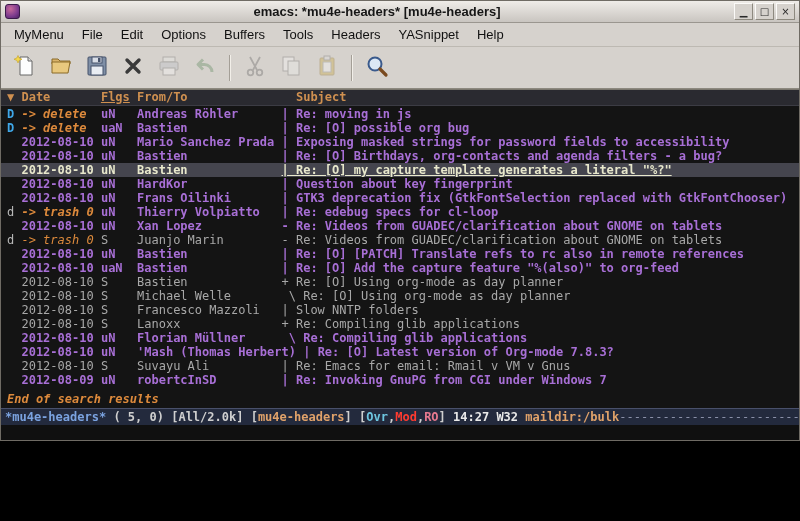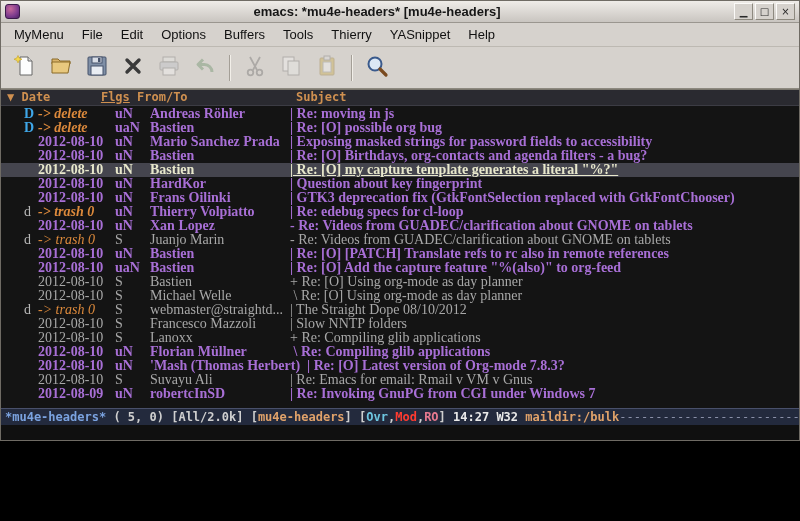--- a/index.html
+++ b/index.html
@@ -89,23 +89,22 @@
     font-size: 12px; line-height: 15px; font-weight: bold;
     white-space: pre; padding-left: 6px;
   }
   .h-date  { display: inline-block; width: 13ch; }
   .h-flags { display: inline-block; width: 5ch; text-decoration: underline; }
   .h-from  { display: inline-block; width: 20ch; }
   .h-subj  { padding-left: 2ch; }
 
   .listing { flex: 1 1 auto; overflow: hidden; padding-top: 1px; }
   .row {
-    white-space: pre; font-size: 14px; line-height: 14px; height: 14px;
-    padding-left: 23px;
-    font-family: Liberation Serif, serif;
+    white-space: pre; font-size: 12px; line-height: 14px; height: 14px;
+    padding-left: 6px;
   }
   .row.unread { color: var(--unread, #a86fd6); font-weight: bold; }
   .row.read   { color: var(--read, #a8a8a8); }
   .row.current {
     background: var(--current-bg, #45454e);
     color: var(--current-fg, #e8e8cc);
     font-weight: bold;
     text-decoration: underline;
   }
   .c-mark  { display: inline-block; width: 2ch; }
@@ -157,21 +156,21 @@
       </span>
   </div>
 
   <div class="menubar">
       <div class="menu-item">MyMenu</div>
       <div class="menu-item">File</div>
       <div class="menu-item">Edit</div>
       <div class="menu-item">Options</div>
       <div class="menu-item">Buffers</div>
       <div class="menu-item">Tools</div>
-      <div class="menu-item">Thierry</div>
+      <div class="menu-item">Headers</div>
       <div class="menu-item">YASnippet</div>
       <div class="menu-item">Help</div>
     </div>
 
   <div class="toolbar">
       <div class="tool-btn">
         <span><svg width="24" height="24" viewBox="0 0 24 24">
             <path d="M7 3h8l4 4v14H7z" fill="#fdfdfd" stroke="#666"></path>
             <path d="M15 3v4h4" fill="#ddd" stroke="#666"></path>
             <path d="M5 1.5l1.2 2.5 2.8 1.2-2.8 1.2L5 8.9 3.8 6.4 1 5.2l2.8-1.2z" fill="#f4d74b" stroke="#c2a026" stroke-width="0.6"></path>
@@ -249,21 +248,20 @@
         <div class="row current"><span class="c-mark">  </span><span class="c-date">2012-08-10</span><span class="c-flags">uN</span><span class="c-from">Bastien</span><span class="c-subj">| Re: [O] my capture template generates a literal "%?"</span></div>
         <div class="row unread"><span class="c-mark">  </span><span class="c-date">2012-08-10</span><span class="c-flags">uN</span><span class="c-from">HardKor</span><span class="c-subj">| Question about key fingerprint</span></div>
         <div class="row unread"><span class="c-mark">  </span><span class="c-date">2012-08-10</span><span class="c-flags">uN</span><span class="c-from">Frans Oilinki</span><span class="c-subj">| GTK3 deprecation fix (GtkFontSelection replaced with GtkFontChooser)</span></div>
         <div class="row unread"><span class="c-mark mark-d">d </span><span class="c-date date-mark">-&gt; trash 0</span><span class="c-flags">uN</span><span class="c-from">Thierry Volpiatto</span><span class="c-subj">| Re: edebug specs for cl-loop</span></div>
         <div class="row unread"><span class="c-mark">  </span><span class="c-date">2012-08-10</span><span class="c-flags">uN</span><span class="c-from">Xan Lopez</span><span class="c-subj">- Re: Videos from GUADEC/clarification about GNOME on tablets</span></div>
         <div class="row read"><span class="c-mark mark-d">d </span><span class="c-date date-mark">-&gt; trash 0</span><span class="c-flags">S</span><span class="c-from">Juanjo Marin</span><span class="c-subj">- Re: Videos from GUADEC/clarification about GNOME on tablets</span></div>
         <div class="row unread"><span class="c-mark">  </span><span class="c-date">2012-08-10</span><span class="c-flags">uN</span><span class="c-from">Bastien</span><span class="c-subj">| Re: [O] [PATCH] Translate refs to rc also in remote references</span></div>
         <div class="row unread"><span class="c-mark">  </span><span class="c-date">2012-08-10</span><span class="c-flags">uaN</span><span class="c-from">Bastien</span><span class="c-subj">| Re: [O] Add the capture feature "%(also)" to org-feed</span></div>
         <div class="row read"><span class="c-mark">  </span><span class="c-date">2012-08-10</span><span class="c-flags">S</span><span class="c-from">Bastien</span><span class="c-subj">+ Re: [O] Using org-mode as day planner</span></div>
         <div class="row read"><span class="c-mark">  </span><span class="c-date">2012-08-10</span><span class="c-flags">S</span><span class="c-from">Michael Welle</span><span class="c-subj"> \ Re: [O] Using org-mode as day planner</span></div>
-        <div class="row read"><span class="c-mark mark-d">d </span><span class="c-date date-mark">-&gt; trash 0</span><span class="c-flags">S</span><span class="c-from">webmaster@straightd...</span><span class="c-subj">| The Straight Dope 08/10/2012</span></div>
         <div class="row read"><span class="c-mark">  </span><span class="c-date">2012-08-10</span><span class="c-flags">S</span><span class="c-from">Francesco Mazzoli</span><span class="c-subj">| Slow NNTP folders</span></div>
         <div class="row read"><span class="c-mark">  </span><span class="c-date">2012-08-10</span><span class="c-flags">S</span><span class="c-from">Lanoxx</span><span class="c-subj">+ Re: Compiling glib applications</span></div>
         <div class="row unread"><span class="c-mark">  </span><span class="c-date">2012-08-10</span><span class="c-flags">uN</span><span class="c-from">Florian Müllner</span><span class="c-subj"> \ Re: Compiling glib applications</span></div>
         <div class="row unread"><span class="c-mark">  </span><span class="c-date">2012-08-10</span><span class="c-flags">uN</span><span class="c-from">'Mash (Thomas Herbert)</span><span class="c-subj">| Re: [O] Latest version of Org-mode 7.8.3?</span></div>
         <div class="row read"><span class="c-mark">  </span><span class="c-date">2012-08-10</span><span class="c-flags">S</span><span class="c-from">Suvayu Ali</span><span class="c-subj">| Re: Emacs for email: Rmail v VM v Gnus</span></div>
         <div class="row unread"><span class="c-mark">  </span><span class="c-date">2012-08-09</span><span class="c-flags">uN</span><span class="c-from">robertcInSD</span><span class="c-subj">| Re: Invoking GnuPG from CGI under Windows 7</span></div>
         <div class="footer-line">End of search results</div>
       </div>
     <svg class="mouse-cursor" width="13" height="20" viewBox="0 0 13 20">
       <path d="M1 1 L1 15.5 L4.6 12.4 L7 18.6 L9.6 17.5 L7.2 11.6 L12 11.2 Z" fill="#f2f2f2" stroke="#1a1a1a" stroke-width="1"></path>

